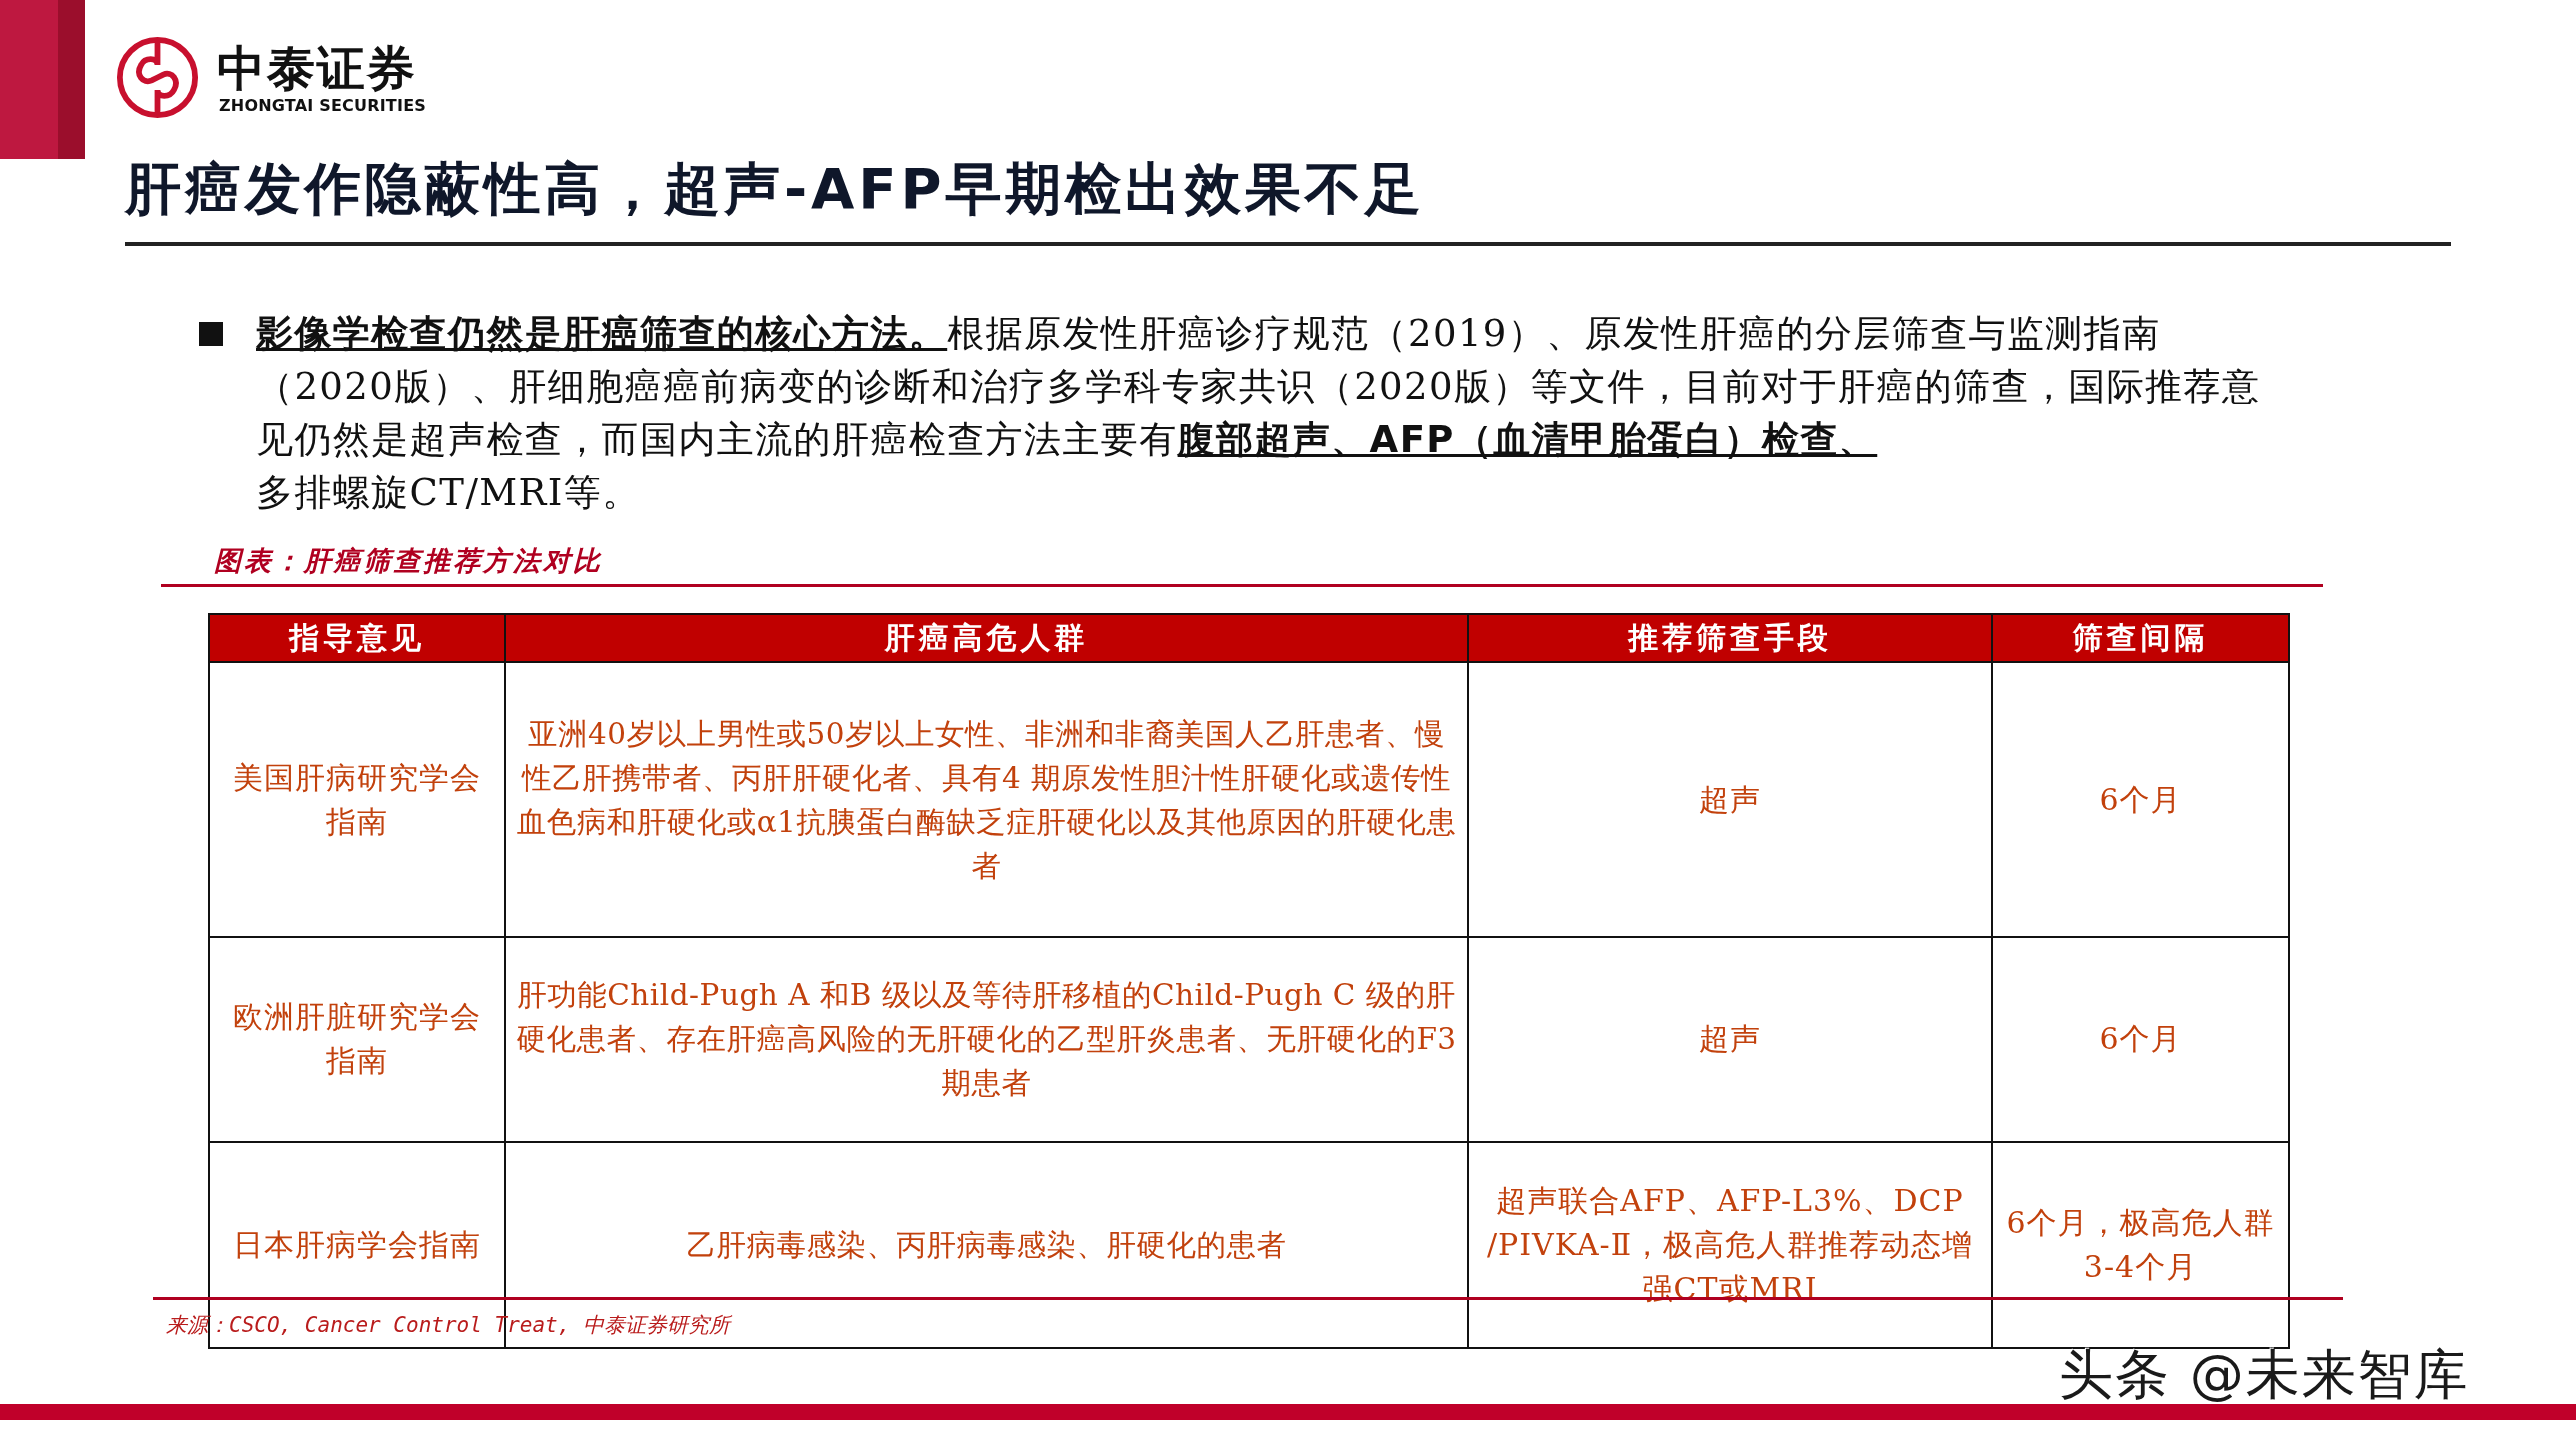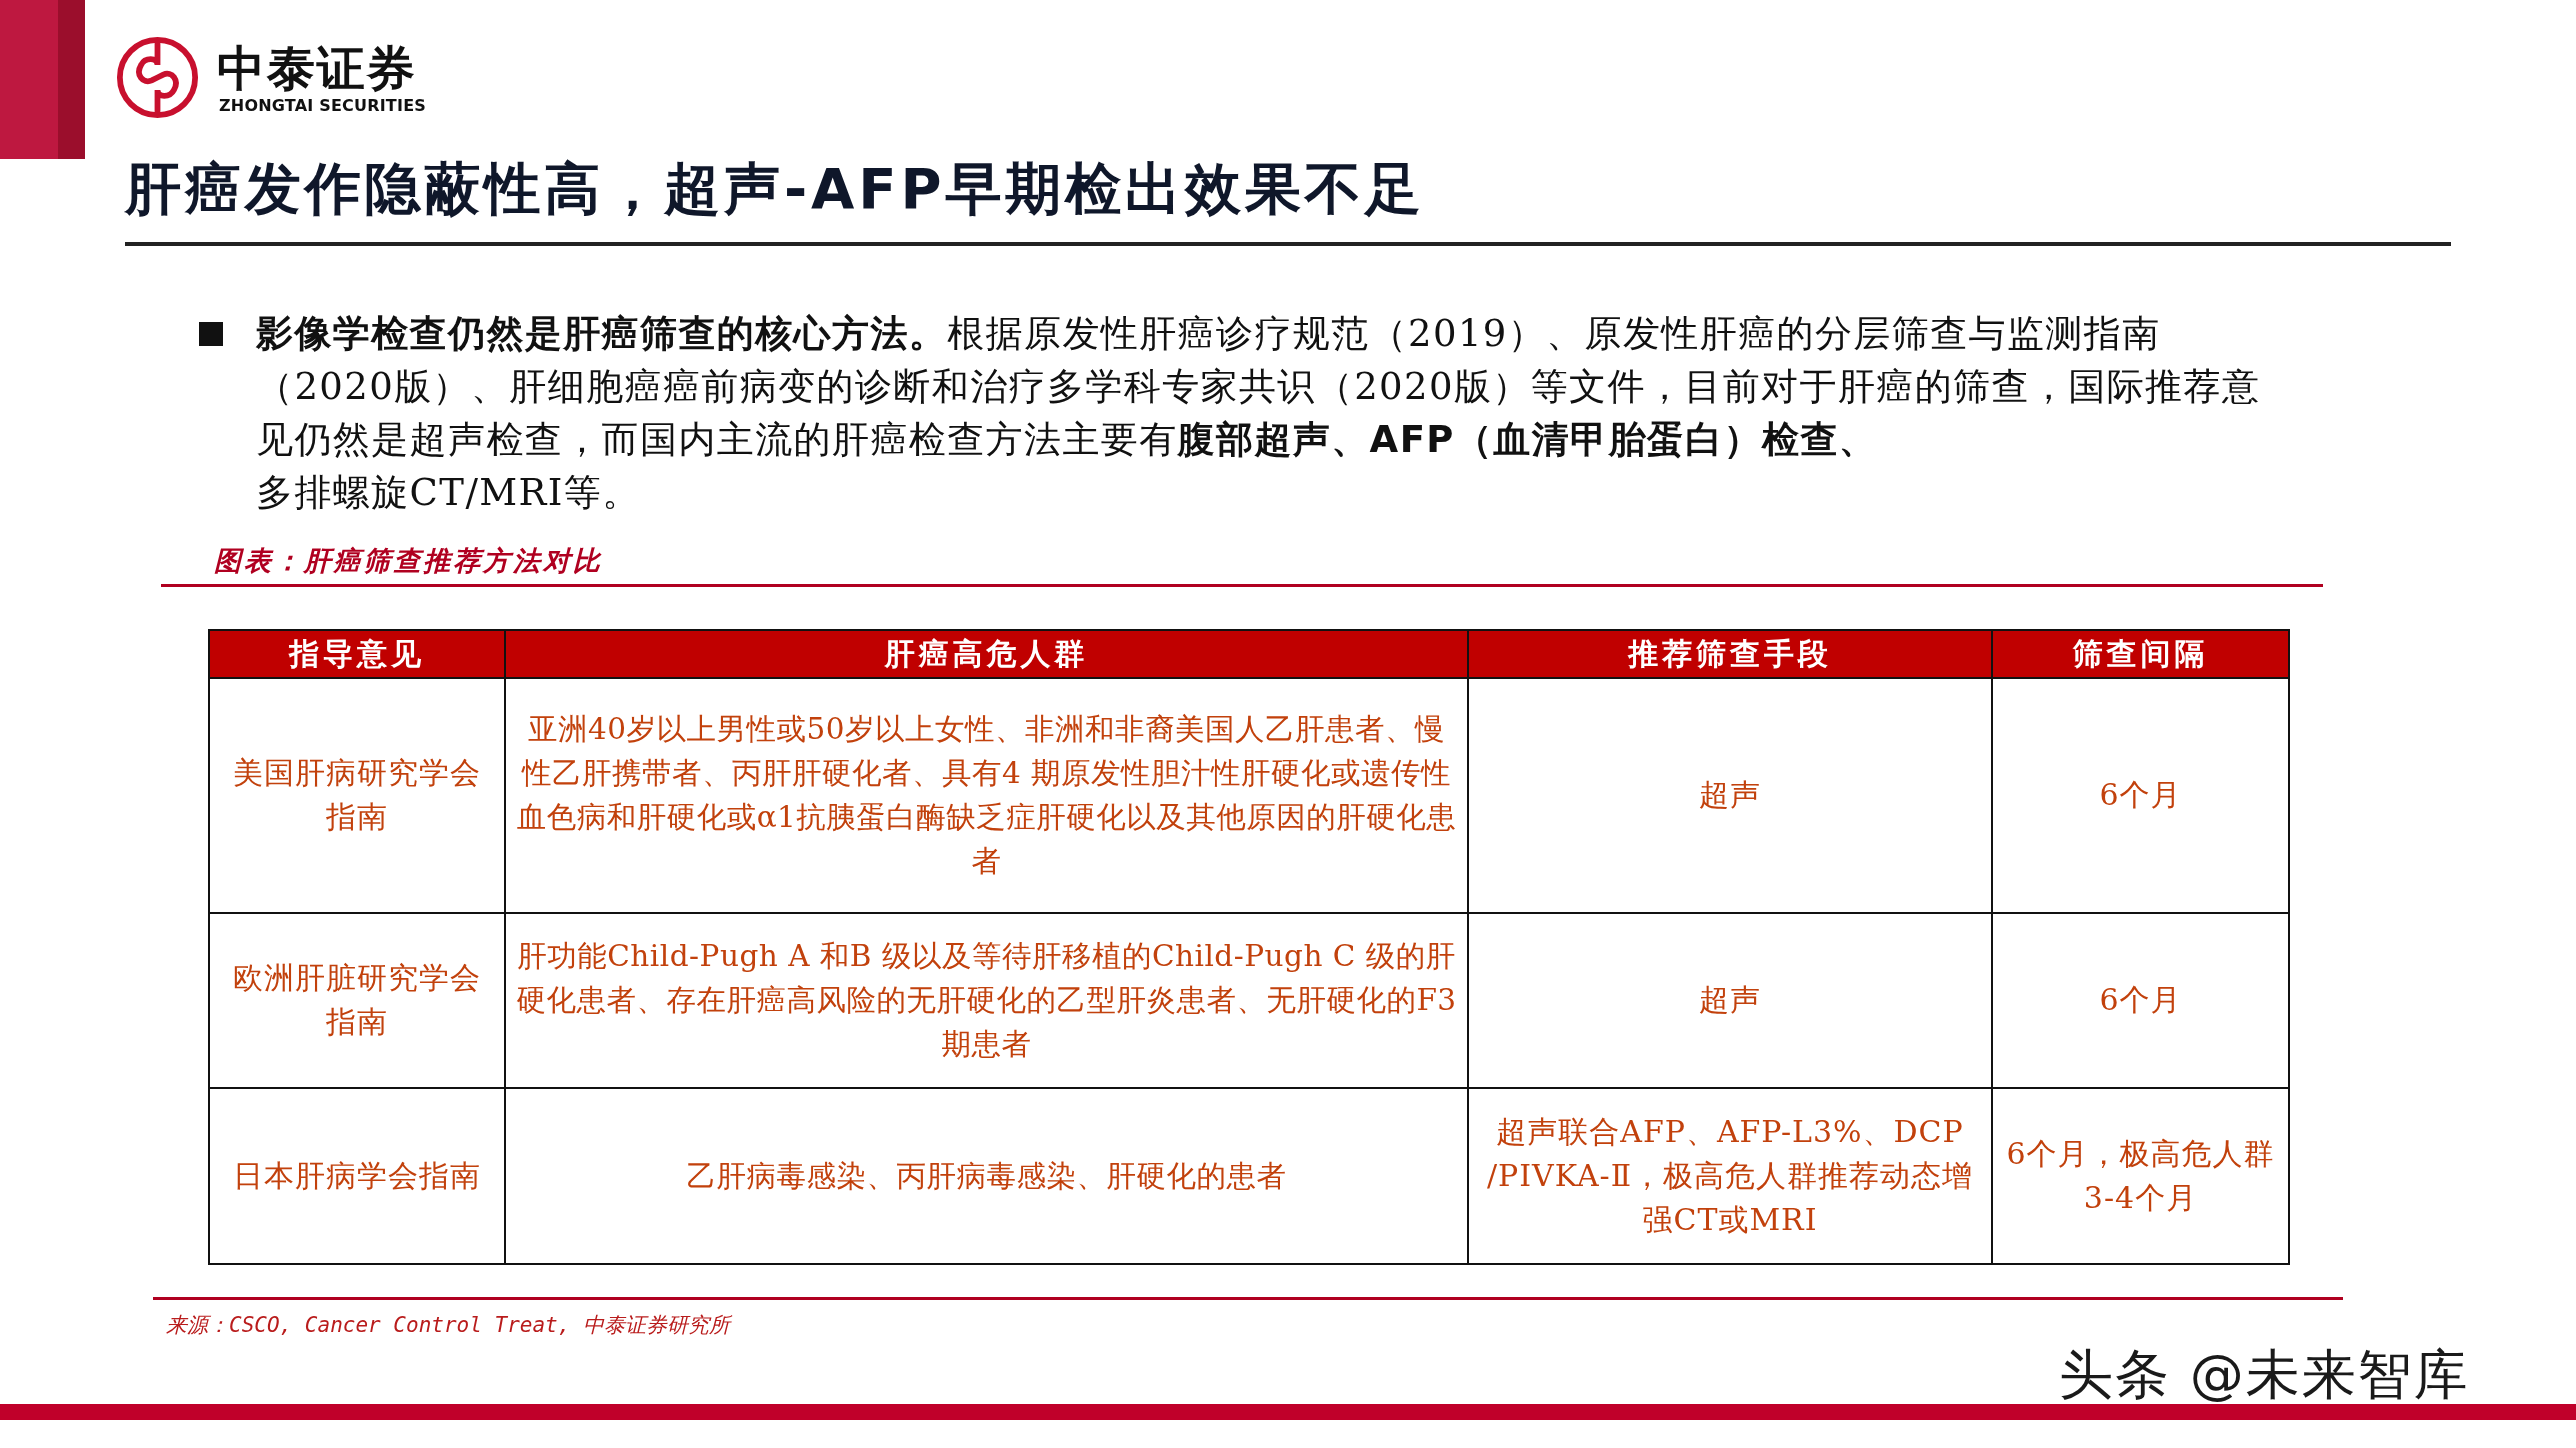--- a/index.html
+++ b/index.html
@@ -26,29 +26,29 @@
     font-family: "DejaVu Sans", sans-serif; font-weight: bold; font-size: 56px;
     color: #0f172a; line-height: 68px; letter-spacing: 3.9px;
   }
   .title-rule { left: 125px; top: 242px; width: 2326px; height: 3.9px; background: #222; }
   .bullet-sq { left: 199px; top: 322px; width: 24px; height: 24px; background: #111; }
   .para {
     left: 256px; top: 307px; width: 2038px;
     font-size: 37px; line-height: 53px; color: #111; letter-spacing: 1.4px;
     font-family: "DejaVu Serif", serif;
   }
-  .para b { font-family: "DejaVu Sans", sans-serif; font-weight: bold; }
+  .para b { font-family: "DejaVu Sans", sans-serif; font-weight: bold; text-decoration: underline; }
   .caption {
     left: 214px; top: 541px; font-size: 27px; font-style: italic; font-weight: bold;
     color: #B00020; font-family: "DejaVu Sans", sans-serif; letter-spacing: 2.9px; line-height: 39px;
   }
   .caption-rule { left: 161px; top: 584px; width: 2162px; height: 2.9px; background: #B00020; }
   table.grid {
-    position: absolute; left: 208px; top: 613px; width: 2080px; height: 636px;
-    border-collapse: collapse; table-layout: fixed; margin-top: 16px;
+    position: absolute; left: 208px; top: 613px; width: 2080px; height: 736px;
+    border-collapse: collapse; table-layout: fixed;
   }
   table.grid th, table.grid td {
     border: 2.9px solid #111; text-align: center; vertical-align: middle;
     padding: 0 9.7px; font-size: 30px; line-height: 44px; color: #c2410c;
     font-family: "DejaVu Serif", serif; letter-spacing: 1px;
   }
   table.grid th {
     background: #C00000; color: #fff; font-family: "DejaVu Sans", sans-serif;
     font-weight: bold; font-size: 30px; height: 46px; letter-spacing: 3.9px;
   }

